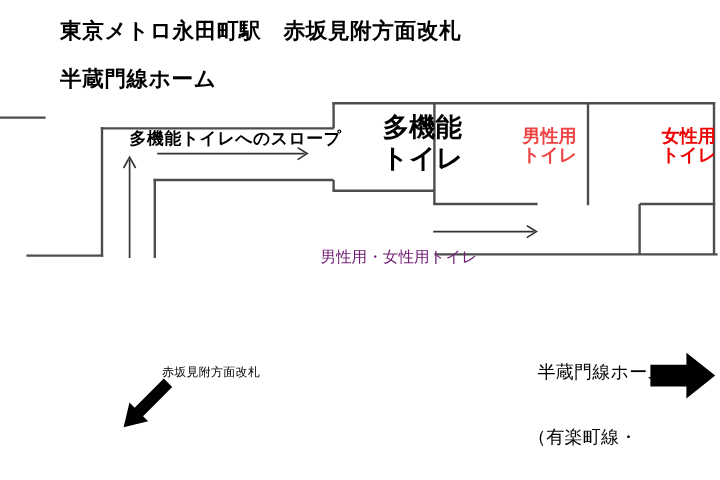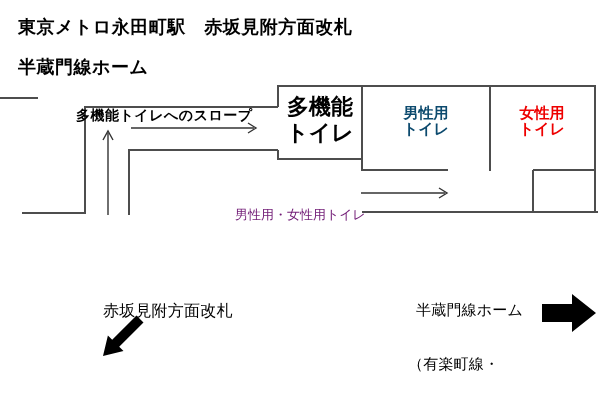--- a/index.html
+++ b/index.html
@@ -1,20 +1,20 @@
 <!DOCTYPE html>
 <html><head>
 <meta charset="utf-8">
 <style>
   html,body{margin:0;padding:0;background:#ffffff;}
   body{
     width:600px;height:400px;position:relative;overflow:hidden;
     font-family:"DejaVu Sans",sans-serif;color:#000;
   }
-  .abs{position:absolute;}
+  .abs{position:absolute;margin-left:32px;}
   #plan-svg{position:absolute;left:0;top:0;}
   .title{
     left:18px;top:17px;font-size:18px;line-height:20px;font-weight:bold;
     letter-spacing:0.5px;white-space:pre;
   }
   .lbl{white-space:pre;}
   .slope-upper{
     left:76px;top:107px;font-size:14px;font-weight:bold;letter-spacing:0.5px;
   }
   .room-multi{
@@ -24,21 +24,21 @@
   .room-side{
     top:105px;width:120px;text-align:center;
     font-size:15px;line-height:16px;font-weight:bold;
   }
   .room-mens{left:366px;}
   .room-womens{left:482px;}
   .slope-lower{
     left:235px;top:177px;font-size:13px;line-height:15px;color:#701a75;
   }
   .gate-note{
-    left:95px;top:266px;font-size:16px;line-height:18px;letter-spacing:0.2px;
+    left:95px;top:266px;font-size:10px;line-height:18px;letter-spacing:0.2px;
   }
   .platform-note{
     left:408px;top:265px;font-size:15px;line-height:18px;letter-spacing:0.2px;
   }
   .pad1{padding-left:8px;}
 </style>
 </head>
 <body>
 
 <svg id="plan-svg" width="600" height="400" viewBox="0 0 600 400">
@@ -78,21 +78,21 @@
 <div class="abs title"><span>東京メトロ永田町駅　赤坂見附方面改札</span><br>
 <span>半蔵門線ホーム</span></div>
 
 <div class="abs lbl slope-upper">多機能トイレへのスロープ</div>
 
 <div class="abs room-multi">
   <div>多機能</div>
   <div>トイレ</div>
 </div>
 
-<div class="abs room-side room-mens" style="color: #0c4a6e;">
+<div class="abs room-side room-mens" style="color: #ef4444;">
   <div>男性用</div>
   <div>トイレ</div>
 </div>
 
 <div class="abs room-side room-womens" style="color: rgb(238, 0, 0);">
   <div>女性用</div>
   <div>トイレ</div>
 </div>
 
 <div class="abs lbl slope-lower">

